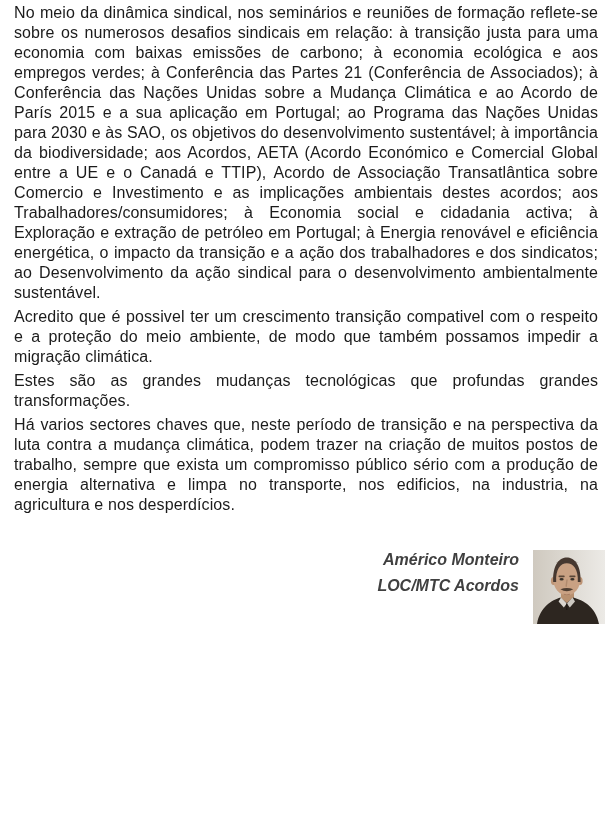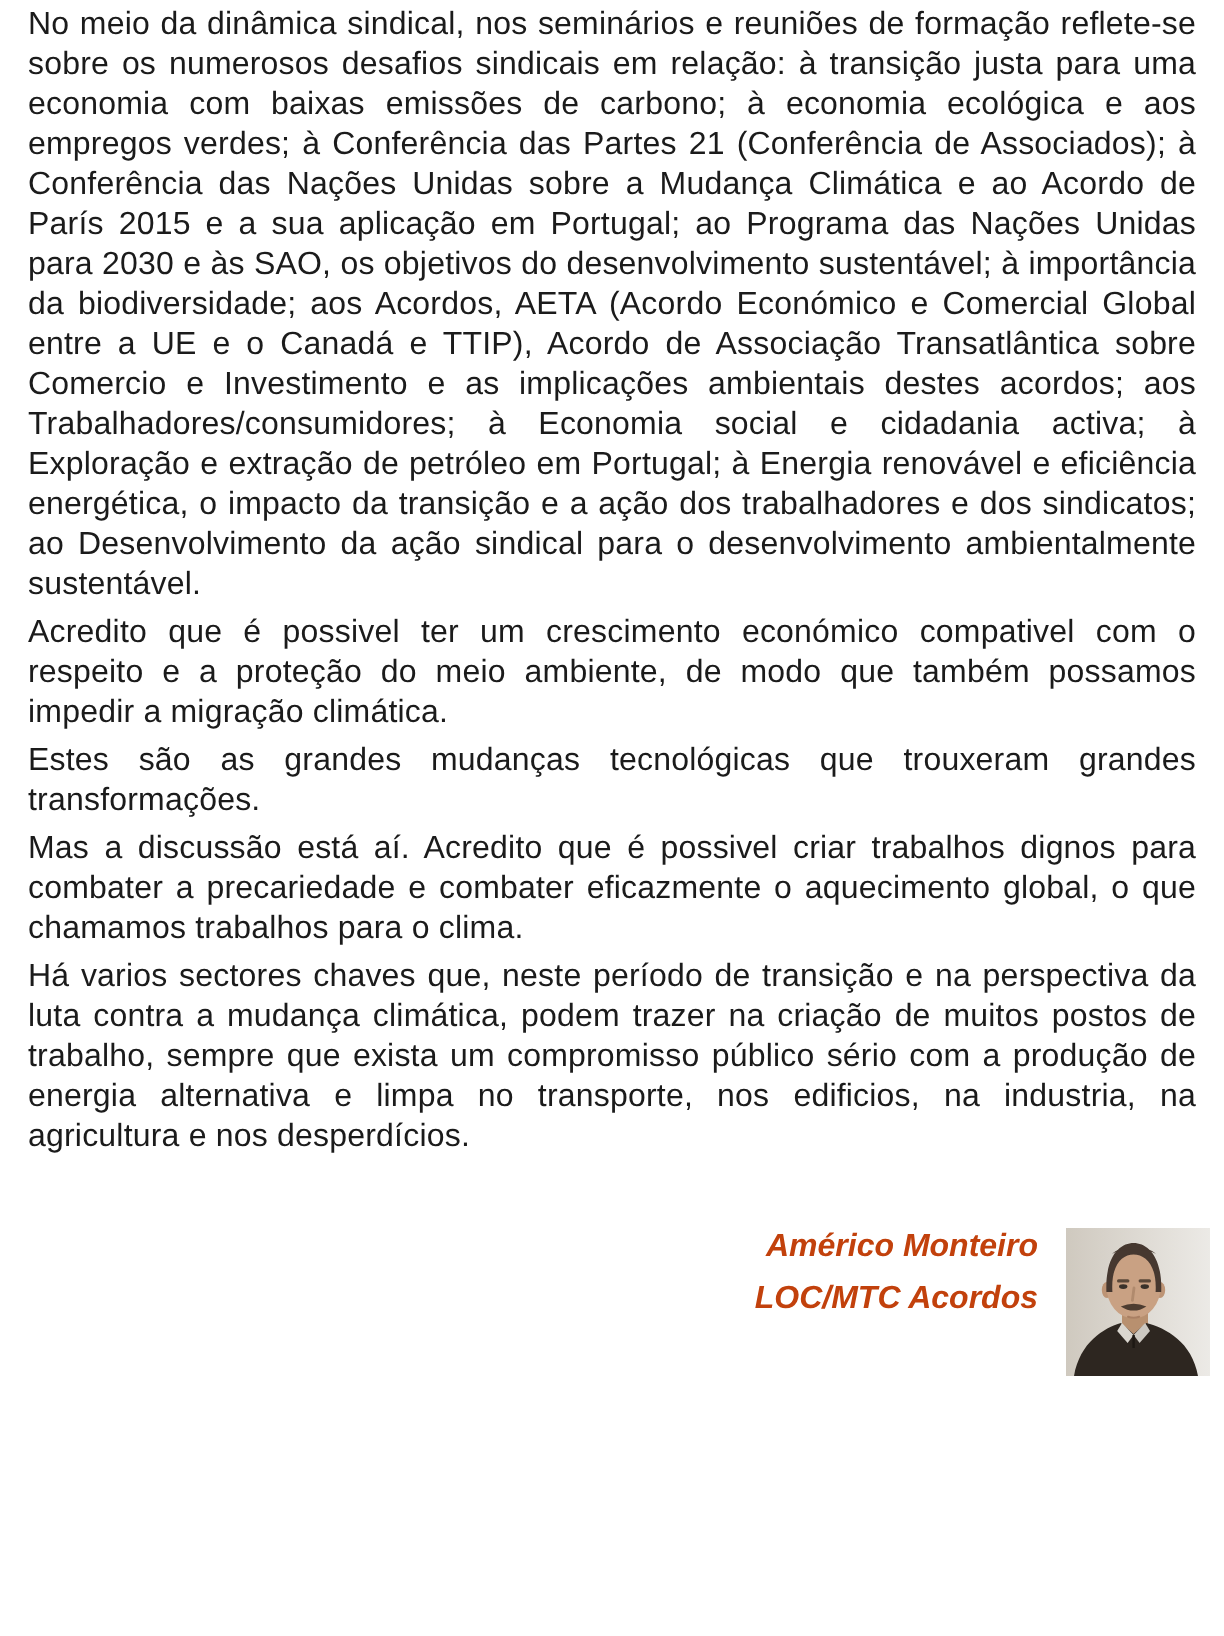--- a/index.html
+++ b/index.html
@@ -32,39 +32,38 @@
     justify-content: flex-end;
     align-items: flex-start;
     gap: 14px;
   }
   .sig-text {
     text-align: right;
     font-size: 16px;
     font-weight: bold;
     font-style: italic;
     line-height: 26px;
-    color: #c2410c;
+    color: #404040;
   }
   .photo {
     width: 72px;
     height: 74px;
     margin-top: 3px;
     flex: 0 0 auto;
     line-height: 0;
   }
 </style>
 </head>
 <body>
 
 <div class="page">
 
   <p class="para">No meio da dinâmica sindical, nos seminários e reuniões de formação reflete-se sobre os numerosos desafios sindicais em relação: à transição justa para uma economia com baixas emissões de carbono; à economia ecológica e aos empregos verdes; à Conferência das Partes 21 (Conferência de Associados); à Conferência das Nações Unidas sobre a Mudança Climática e ao Acordo de París 2015 e a sua aplicação em Portugal; ao Programa das Nações Unidas para 2030 e às SAO, os objetivos do desenvolvimento sustentável; à importância da biodiversidade; aos Acordos, AETA (Acordo Económico e Comercial Global entre a UE e o Canadá e TTIP), Acordo de Associação Transatlântica sobre Comercio e Investimento e as implicações ambientais destes acordos; aos Trabalhadores/consumidores; à Economia social e cidadania activa; à Exploração e extração de petróleo em Portugal; à Energia renovável e eficiência energética, o impacto da transição e a ação dos trabalhadores e dos sindicatos; ao Desenvolvimento da ação sindical para o desenvolvimento ambientalmente sustentável.</p>
-  <p class="para">Acredito que é possivel ter um crescimento económico compativel com o respeito e a proteção do meio ambiente, de modo que também possamos impedir a migração climática.</p>
-  <p class="para">Estes são as grandes mudanças tecnológicas que trouxeram grandes transformações.</p>
-  <p class="para">Mas a discussão está aí. Acredito que é possivel criar trabalhos dignos para combater a precariedade e combater eficazmente o aquecimento global, o que chamamos trabalhos para o clima.</p>
+  <p class="para">Acredito que é possivel ter um crescimento transição compativel com o respeito e a proteção do meio ambiente, de modo que também possamos impedir a migração climática.</p>
+  <p class="para">Estes são as grandes mudanças tecnológicas que profundas grandes transformações.</p>
   <p class="para">Há varios sectores chaves que, neste período de transição e na perspectiva da luta contra a mudança climática, podem trazer na criação de muitos postos de trabalho, sempre que exista um compromisso público sério com a produção de energia alternativa e limpa no transporte, nos edificios, na industria, na agricultura e nos desperdícios.</p>
 
   <div class="sig-row">
     <div class="sig-text">
       <div>Américo Monteiro</div>
       <div>LOC/MTC Acordos</div>
     </div>
     <div class="photo">
       <svg width="72" height="74" viewBox="0 0 72 74" xmlns="http://www.w3.org/2000/svg">
         <defs>

